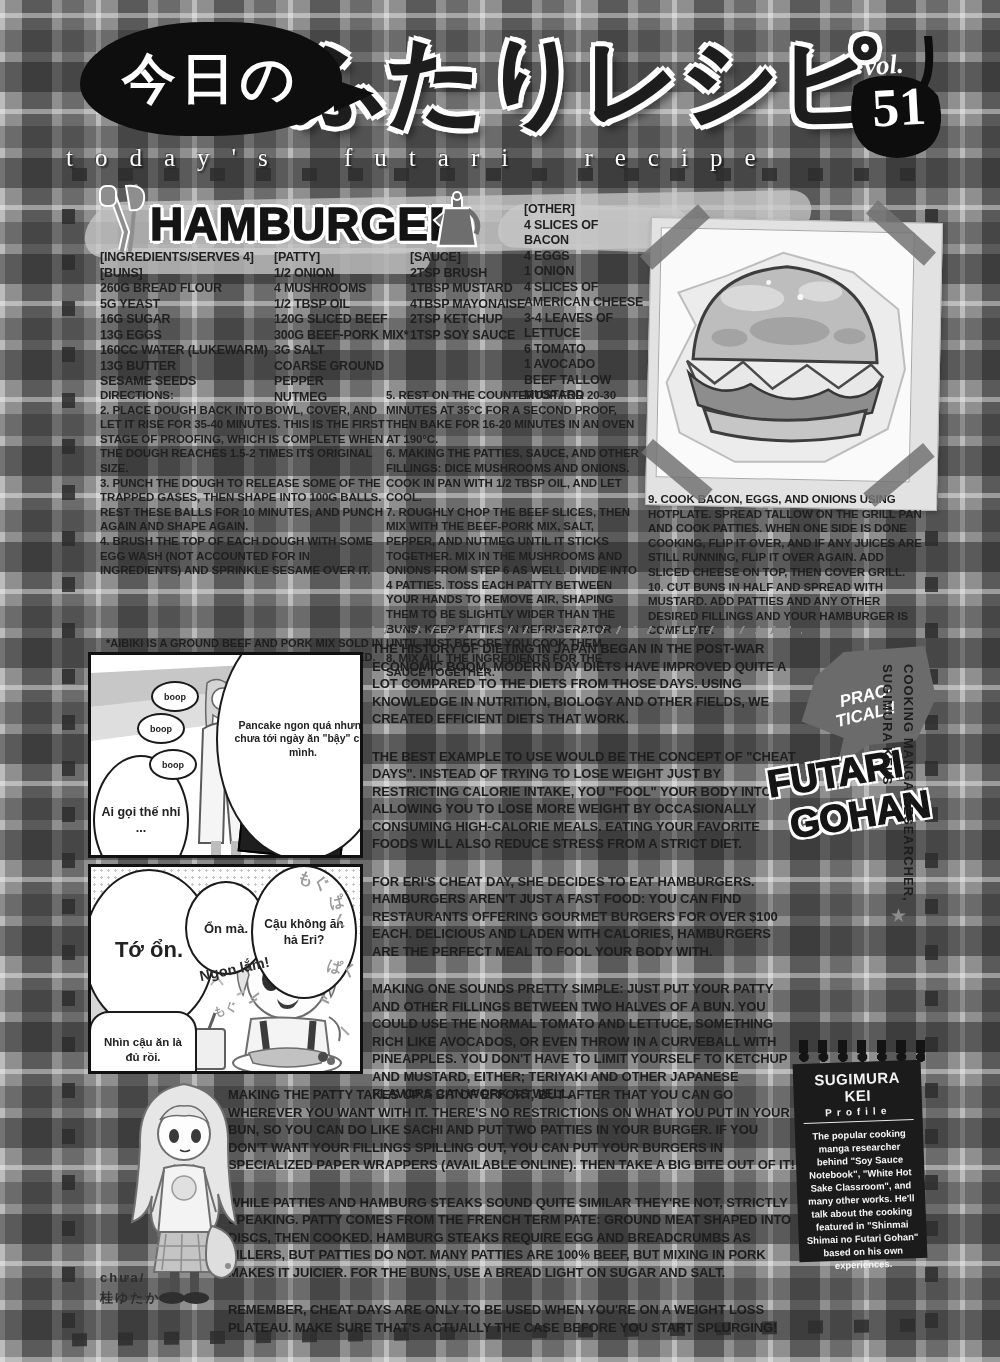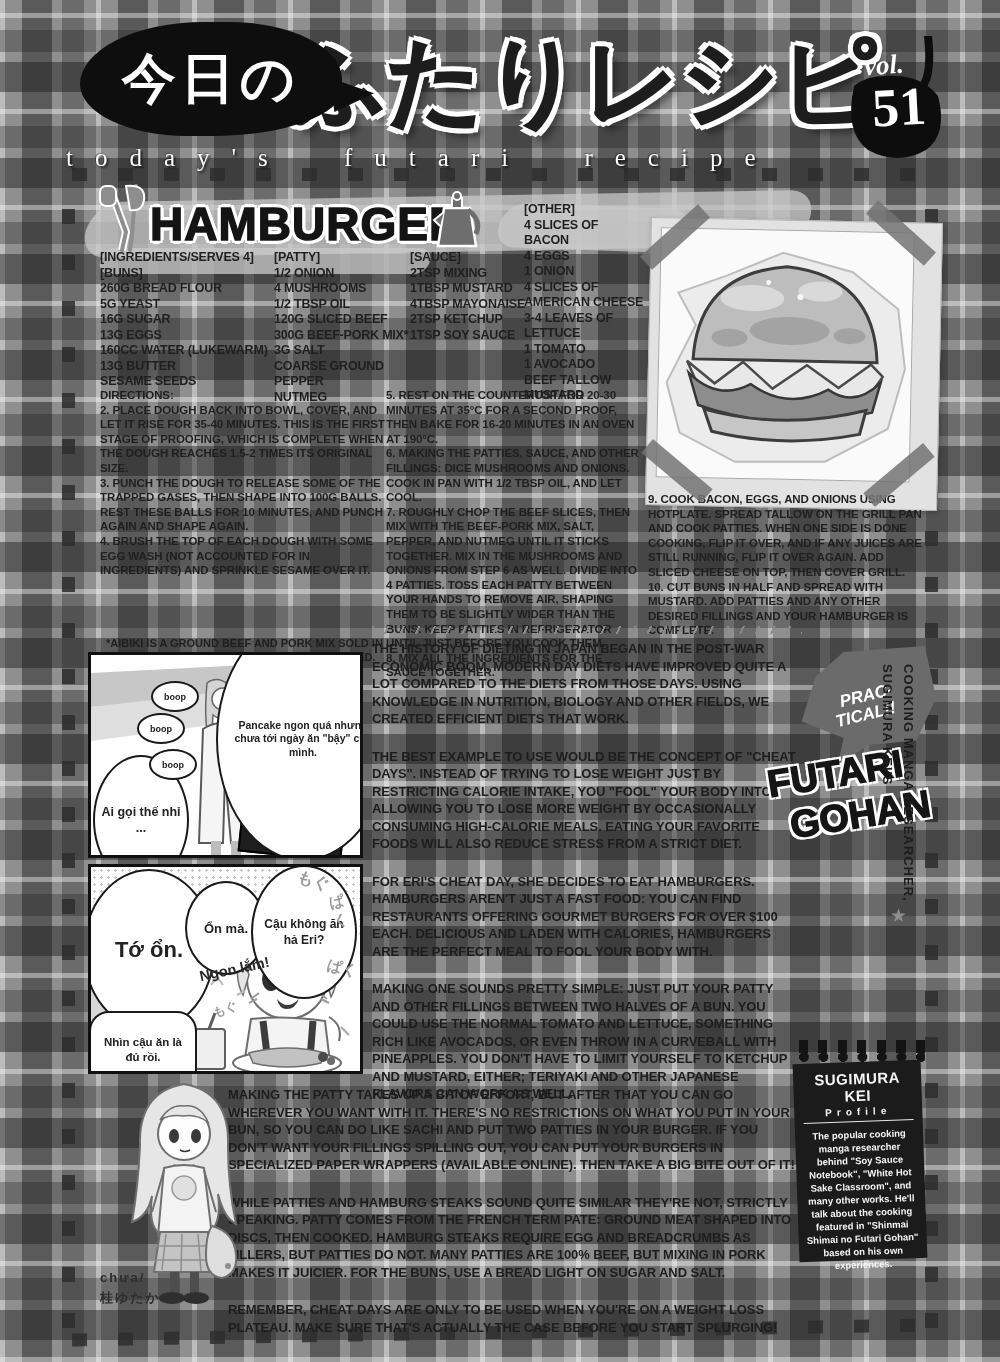--- a/index.html
+++ b/index.html
@@ -162,34 +162,34 @@
     <div>4 MUSHROOMS</div>
     <div>1/2 TBSP OIL</div>
     <div>120G SLICED BEEF</div>
     <div>300G BEEF-PORK MIX*</div>
     <div>3G SALT</div>
     <div>COARSE GROUND PEPPER</div>
     <div>NUTMEG</div>
   </div>
   <div class="abs ing" style="left:410px;top:250px;width:118px;">
     <div>[SAUCE]</div>
-    <div>2TSP MIXING</div>
+    <div>2TSP BRUSH</div>
     <div>1TBSP MUSTARD</div>
     <div>4TBSP MAYONAISE</div>
     <div>2TSP KETCHUP</div>
     <div>1TSP SOY SAUCE</div>
   </div>
   <div class="abs ing" style="left:524px;top:202px;width:122px;">
     <div>[OTHER]</div>
     <div>4 SLICES OF BACON</div>
     <div>4 EGGS</div>
     <div>1 ONION</div>
     <div>4 SLICES OF AMERICAN CHEESE</div>
     <div>3-4 LEAVES OF LETTUCE</div>
-    <div>1 TOMATO</div>
+    <div>6 TOMATO</div>
     <div>1 AVOCADO</div>
     <div>BEEF TALLOW</div>
     <div>MUSTARD</div>
   </div>
 
   <div class="abs photo">
     <div class="photo-inner">
       <svg width="252" height="248" viewBox="0 0 252 240">
         <polygon points="8,150 36,92 18,60 66,42 122,18 192,36 238,72 246,132 230,192 168,226 78,228 22,200" fill="#ececec" stroke="#bdbdbd" stroke-width="2"></polygon>
         <path d="M34,126 Q38,40 126,32 Q214,40 218,126 Z" fill="#bdbdbd" stroke="#3d3d3d" stroke-width="3"></path>

